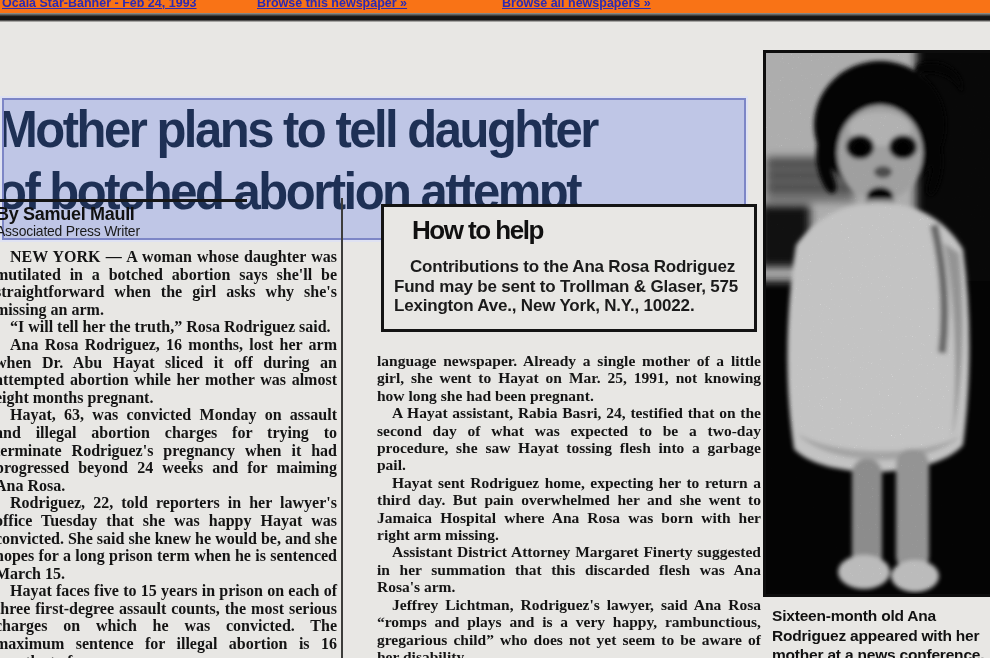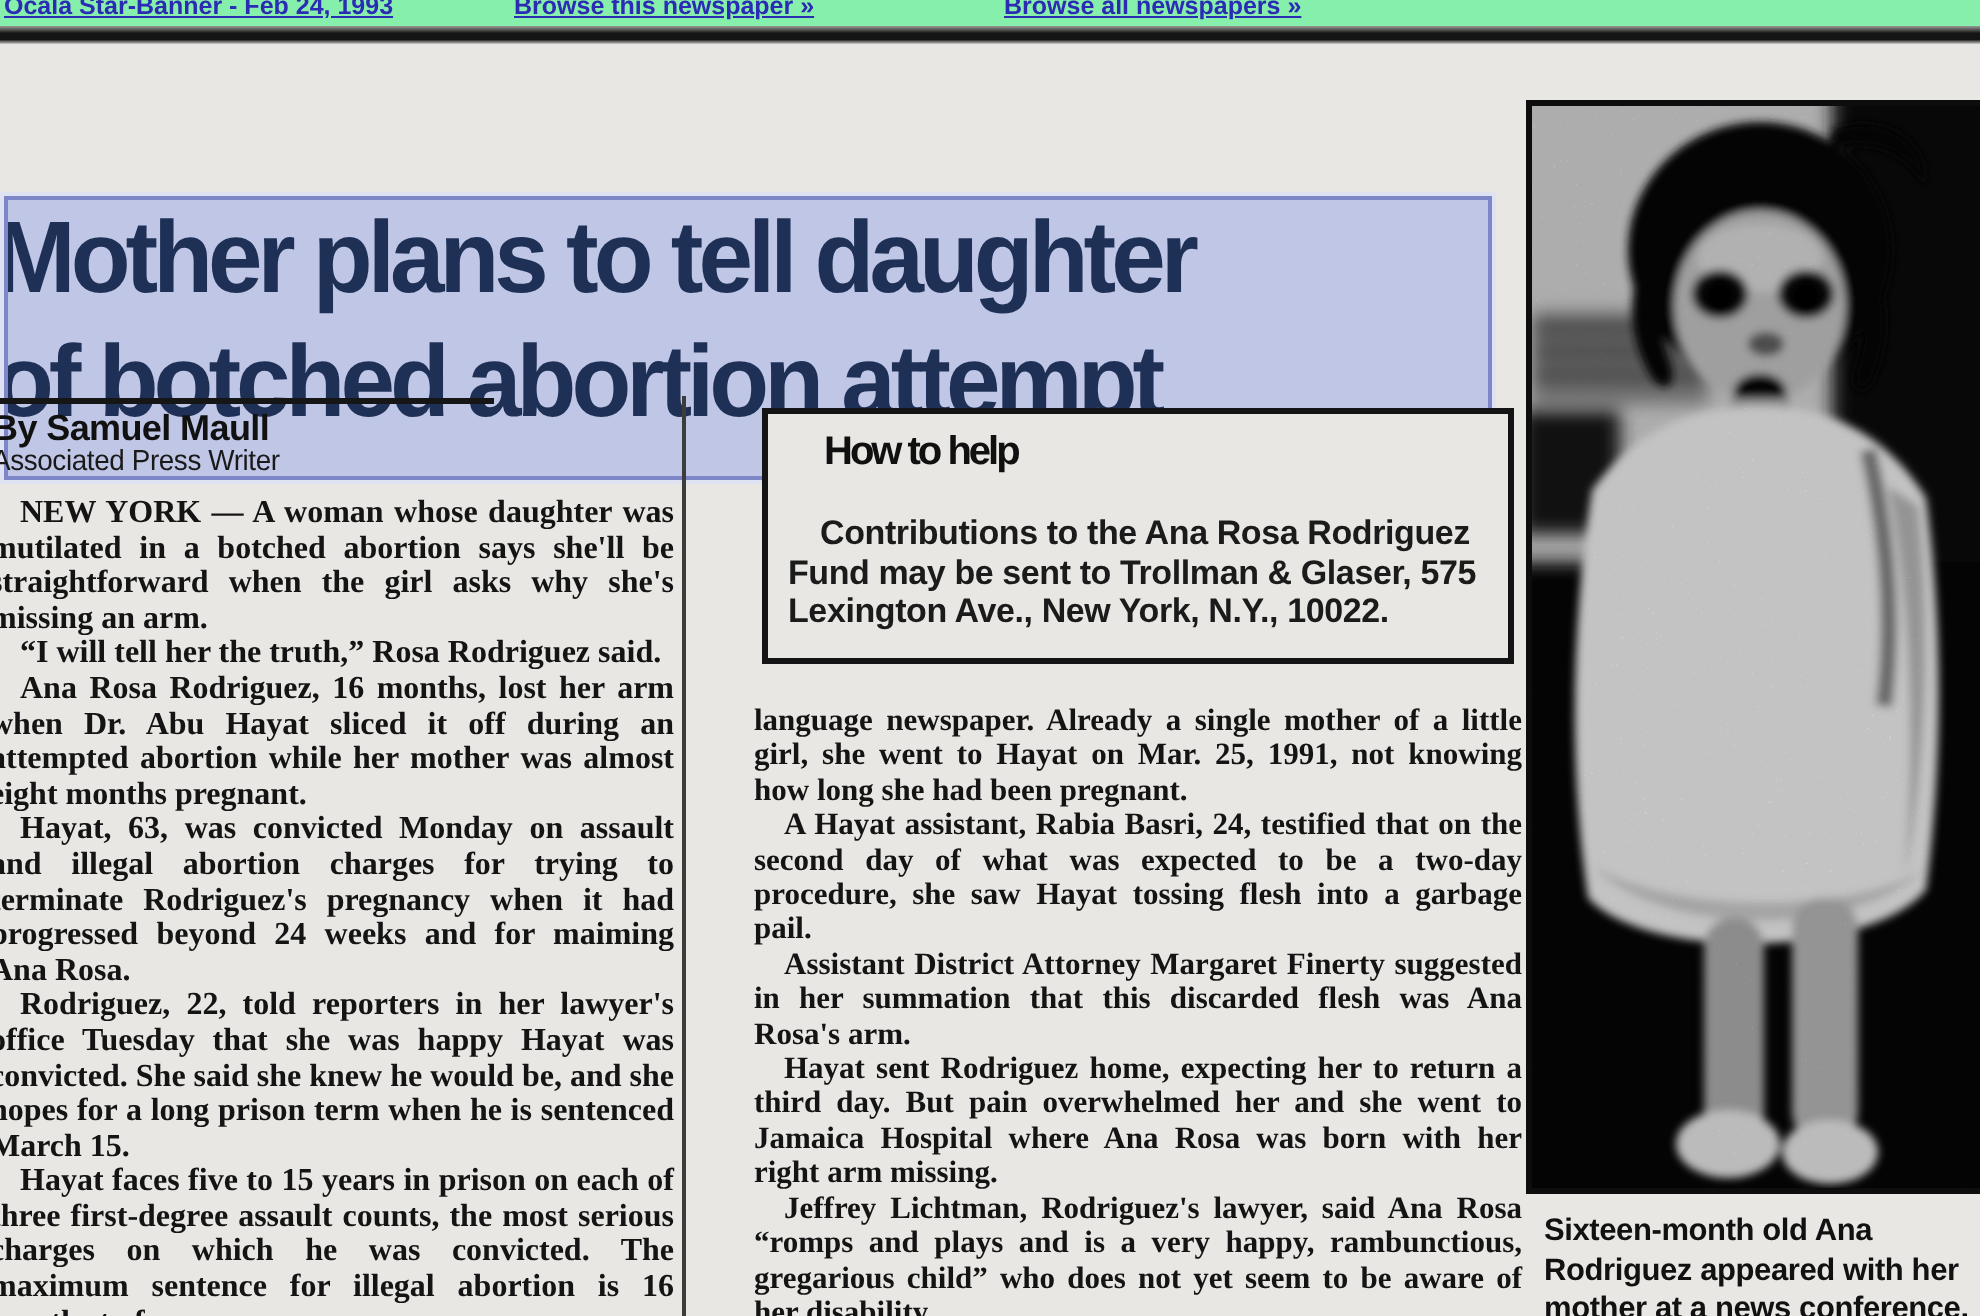--- a/index.html
+++ b/index.html
@@ -4,21 +4,21 @@
 <style>
   html,body{margin:0;padding:0;}
   body{
     width:990px;height:658px;position:relative;overflow:hidden;
     background:#e8e7e4;
     font-family:"Liberation Sans",sans-serif;
   }
   
   .archive-bar{
     position:absolute;left:0;top:0;width:990px;height:13px;
-    background:#86efac;overflow:hidden;
+    background:#f97316;overflow:hidden;
   }
   .archive-link{
     position:absolute;top:-4px;
     font-size:12.5px;color:#2b2bb4;text-decoration:underline;
     white-space:nowrap;font-weight:700;
   }
   .top-band{
     position:absolute;left:0;top:13px;width:990px;height:9px;
     background:linear-gradient(#9a9a96,#141414 40%,#141414 75%,#cfcecb);
   }
@@ -51,21 +51,21 @@
   .col-mid{left:377px;top:330px;width:384px;font-size:15.5px;line-height:17.4px;}
   .para{margin:0;}
   .para.indent{text-indent:15px;}
   
   .help-box{
     position:absolute;left:381px;top:182px;width:370px;height:122px;
     border:3px solid #141414;background:#e8e7e4;
   }
   .help-title{
     position:absolute;left:28px;top:8px;
-    font-size:20px;font-weight:700;color:#101010;letter-spacing:-1.5px;
+    font-size:26px;font-weight:700;color:#101010;letter-spacing:-1.5px;
   }
   .help-body{
     position:absolute;left:10px;top:50px;width:348px;
     font-size:17px;line-height:19.5px;font-weight:700;color:#1b1b1b;
     text-indent:16px;letter-spacing:-0.2px;
   }
   
   .photo-frame{
     position:absolute;left:763px;top:28px;width:225px;height:541px;
     border:3px solid #0d0d0d;background:#d9d9d7;overflow:hidden;
@@ -110,22 +110,22 @@
     </div>
 
   <div class="help-box">
     <div class="help-title">How to help</div>
     <div class="help-body">Contributions to the Ana Rosa Rodriguez Fund may be sent to Trollman &amp; Glaser, 575 Lexington Ave., New York, N.Y., 10022.</div>
   </div>
 
   <div class="news-col col-mid">
       <p class="para">language newspaper. Already a single mother of a little girl, she went to Hayat on Mar. 25, 1991, not knowing how long she had been pregnant.</p>
       <p class="para indent">A Hayat assistant, Rabia Basri, 24, testified that on the second day of what was expected to be a two-day procedure, she saw Hayat tossing flesh into a garbage pail.</p>
+      <p class="para indent">Hayat sent Rodriguez home, expecting her to return a third day. But pain overwhelmed her and she went to Jamaica Hospital where Ana Rosa was born with her right arm missing.</p>
       <p class="para indent">Assistant District Attorney Margaret Finerty suggested in her summation that this discarded flesh was Ana Rosa's arm.</p>
-      <p class="para indent">Hayat sent Rodriguez home, expecting her to return a third day. But pain overwhelmed her and she went to Jamaica Hospital where Ana Rosa was born with her right arm missing.</p>
       <p class="para indent">Jeffrey Lichtman, Rodriguez's lawyer, said Ana Rosa “romps and plays and is a very happy, rambunctious, gregarious child” who does not yet seem to be aware of her disability.</p>
     </div>
 
   <div class="photo-frame">
     <svg width="225" height="541" viewBox="0 0 225 541">
       <defs>
         <filter id="b2" x="-20%" y="-20%" width="140%" height="140%">
             <feGaussianBlur stdDeviation="2.2"></feGaussianBlur>
           </filter>
         <filter id="b4" x="-20%" y="-20%" width="140%" height="140%">

